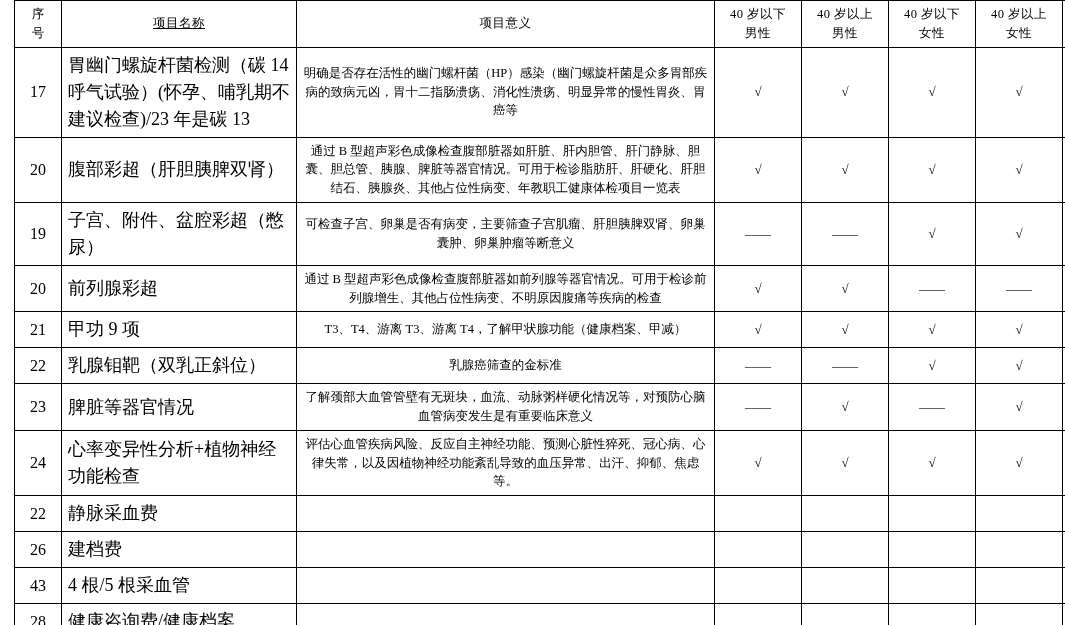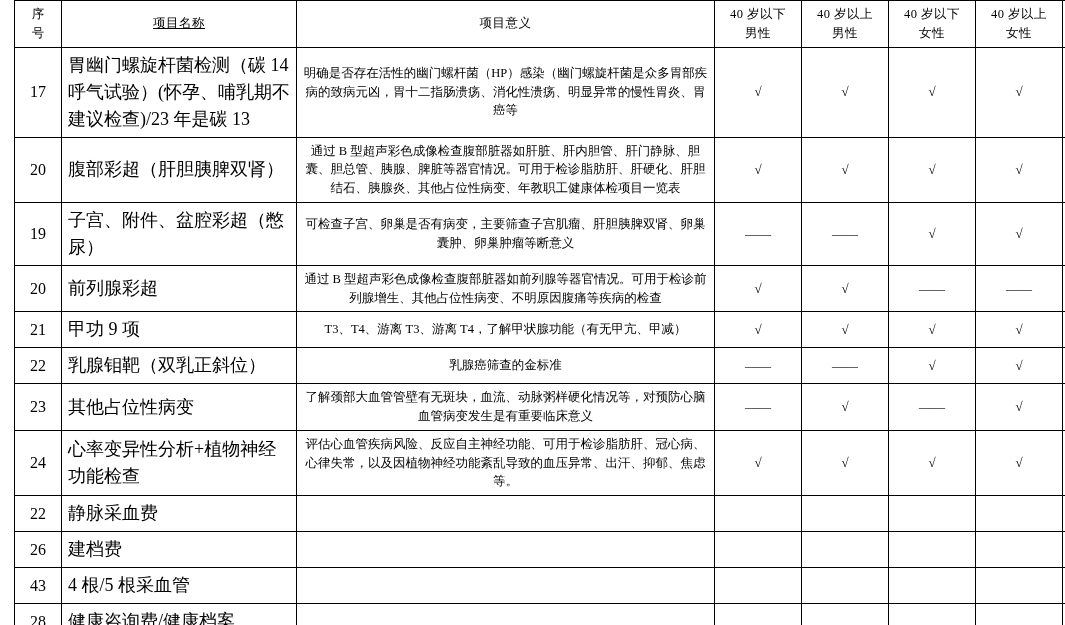--- a/index.html
+++ b/index.html
@@ -163,54 +163,54 @@
         <td class="c-mark">√</td>
         <td class="c-mark">√</td>
         <td class="c-mark">——</td>
         <td class="c-mark">——</td>
         <td class="c-mark">——</td>
       </tr>
 
       <tr>
         <td class="c-no">21</td>
         <td class="c-name">甲功 9 项</td>
-        <td class="c-meaning">T3、T4、游离 T3、游离 T4，了解甲状腺功能（有无甲亢、甲减）</td>
+        <td class="c-meaning">T3、T4、游离 T3、游离 T4，了解甲状腺功能（健康档案、甲减）</td>
         <td class="c-mark">√</td>
         <td class="c-mark">√</td>
         <td class="c-mark">√</td>
         <td class="c-mark">√</td>
         <td class="c-mark">√</td>
       </tr>
 
       <tr>
         <td class="c-no">22</td>
         <td class="c-name">乳腺钼靶（双乳正斜位）</td>
         <td class="c-meaning">乳腺癌筛查的金标准</td>
         <td class="c-mark">——</td>
         <td class="c-mark">——</td>
         <td class="c-mark">√</td>
         <td class="c-mark">√</td>
         <td class="c-mark">√</td>
       </tr>
 
       <tr>
         <td class="c-no">23</td>
-        <td class="c-name">其他占位性病变</td>
+        <td class="c-name">脾脏等器官情况</td>
         <td class="c-meaning">了解颈部大血管管壁有无斑块，血流、动脉粥样硬化情况等，对预防心脑血管病变发生是有重要临床意义</td>
         <td class="c-mark">——</td>
         <td class="c-mark">√</td>
         <td class="c-mark">——</td>
         <td class="c-mark">√</td>
         <td class="c-mark">——</td>
       </tr>
 
       <tr>
         <td class="c-no">24</td>
         <td class="c-name">心率变异性分析+植物神经功能检查</td>
-        <td class="c-meaning">评估心血管疾病风险、反应自主神经功能、可用于检诊脂肪肝、冠心病、心律失常，以及因植物神经功能紊乱导致的血压异常、出汗、抑郁、焦虑等。</td>
+        <td class="c-meaning">评估心血管疾病风险、反应自主神经功能、预测心脏性猝死、冠心病、心律失常，以及因植物神经功能紊乱导致的血压异常、出汗、抑郁、焦虑等。</td>
         <td class="c-mark">√</td>
         <td class="c-mark">√</td>
         <td class="c-mark">√</td>
         <td class="c-mark">√</td>
         <td class="c-mark">√</td>
       </tr>
 
       <tr>
         <td class="c-no">22</td>
         <td class="c-name">静脉采血费</td>

